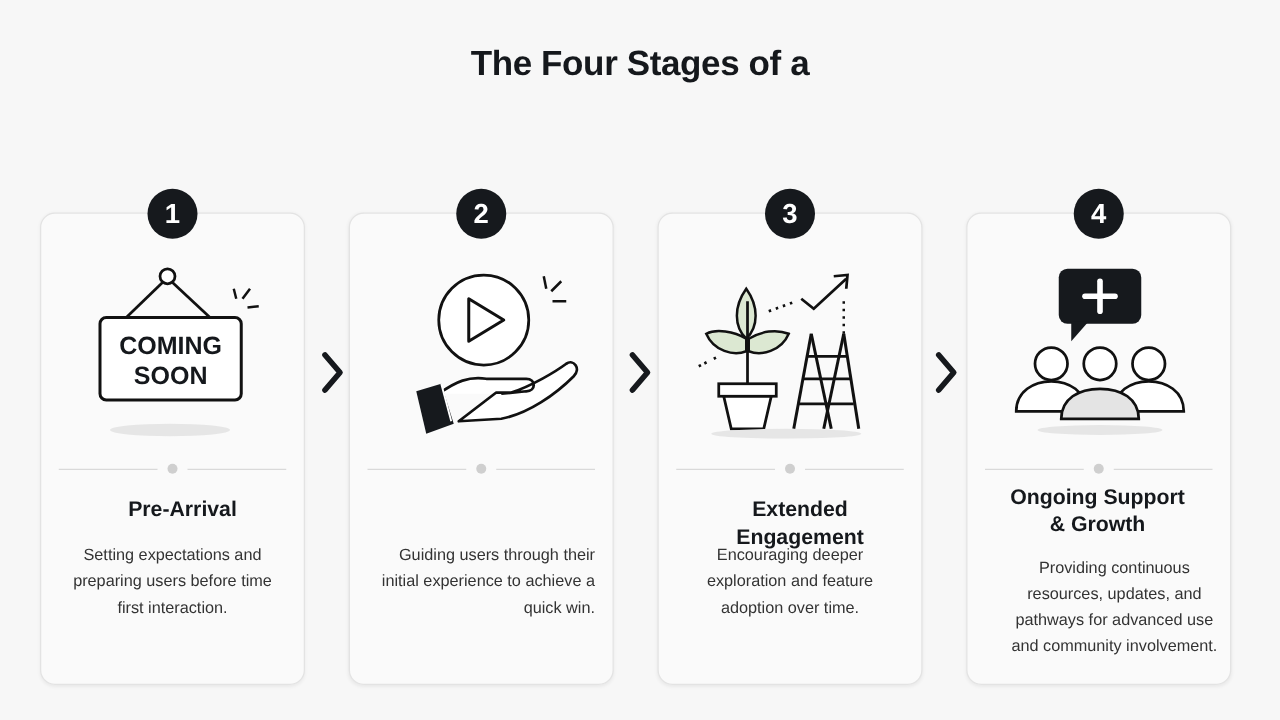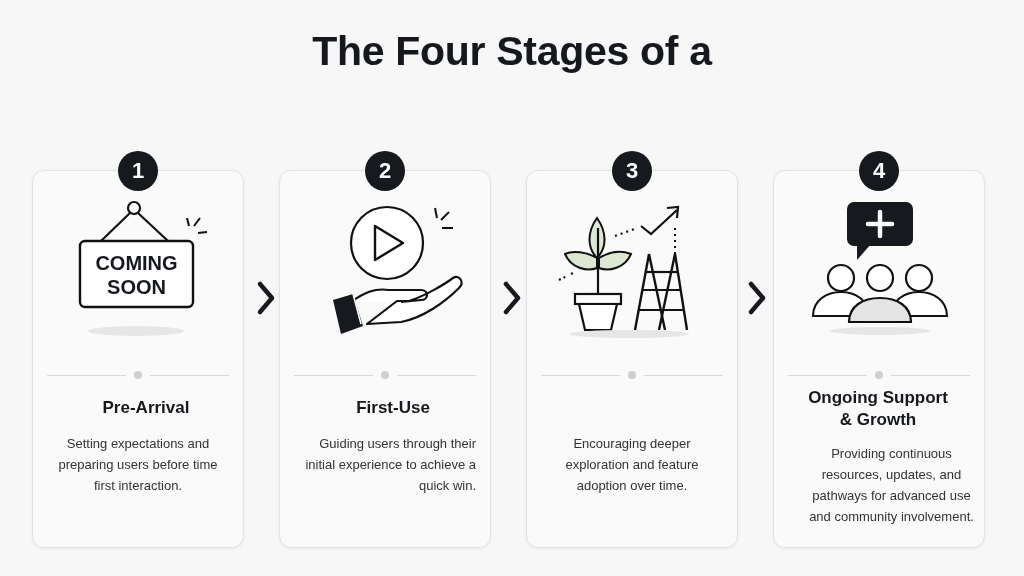--- a/index.html
+++ b/index.html
@@ -5,36 +5,36 @@
   html, body { margin:0; padding:0; }
   body {
     width:1024px; height:576px; overflow:hidden;
     background:#f7f7f7;
     font-family:"Liberation Sans", sans-serif;
     color:#111;
     position:relative;
   }
   .title {
     position:absolute; left:0; top:26px; width:1024px;
-    text-align:center; font-weight:700; font-size:41px; line-height:50px;
+    text-align:center; font-weight:700; font-size:28px; line-height:50px;
     color:#15181c; letter-spacing:-0.3px;
   }
   .card {
     position:absolute; top:170px; width:212px; height:378px;
     background:#fafafa; border:1.5px solid #e3e3e3; border-radius:12px;
     box-shadow:0 1px 3px rgba(0,0,0,0.06);
     box-sizing:border-box;
   }
   .badge {
     position:absolute; top:-20px; left:50%; transform:translateX(-50%);
     width:40px; height:40px; border-radius:50%; background:#16191d;
     color:#fff; font-weight:700; font-size:22px; line-height:40px; text-align:center;
   }
   .icon-wrap {
-    position:absolute; left:0; top:17px; width:100%; height:150px;
+    position:absolute; left:0; top:30px; width:100%; height:150px;
   }
   .icon-wrap svg { position:absolute; left:50%; transform:translateX(-50%); top:0; }
   .divider {
     position:absolute; top:200px; left:14px; right:14px; height:8px;
   }
   .divider .line-l, .divider .line-r {
     position:absolute; top:3.5px; height:1.5px; background:#d9d9d9; width:calc(50% - 12px);
   }
   .divider .line-l { left:0; }
   .divider .line-r { right:0; }
@@ -104,21 +104,20 @@
       <path d="M46 114 C60 104, 70 100, 84 102 L116 102 C124 102, 124 112, 116 112 L96 114 M92 113 L104 113 C120 108, 140 96, 148 90 C154 86, 160 94, 154 100 C140 114, 118 130, 96 134 L62 136 Z" fill="#fff" stroke="#111" stroke-width="2.2" stroke-linejoin="round"></path>
       <polygon points="28,112 48,106 58,138 36,146" fill="#16191d"></polygon>
       <line x1="48" y1="106" x2="56" y2="136" stroke="#fff" stroke-width="1.5"></line>
     </svg>
   </div>
   <div class="divider">
     <div class="line-l"></div>
       <div class="dot"></div>
       <div class="line-r"></div>
   </div>
-  <div class="stage-title">First-Use</div>
   <div class="stage-desc" style="top:262px;text-align:right;">Guiding users through their initial experience to achieve a quick win.</div>
 </div>
 
 <div class="chev" style="left:500px;">
   <svg width="24" height="36" viewBox="0 0 24 36">
       <polyline points="6,4 18,18 6,32" fill="none" stroke="#16191d" stroke-width="4.5" stroke-linecap="round" stroke-linejoin="round"></polyline>
     </svg>
 </div>
 
 <div class="card" style="left:526px;">
@@ -144,20 +143,21 @@
       <line x1="95" y1="102" x2="133" y2="102" stroke="#111" stroke-width="2.2"></line>
       <line x1="92" y1="122" x2="136" y2="122" stroke="#111" stroke-width="2.2"></line>
       <ellipse cx="82" cy="146" rx="60" ry="4" fill="#e6e6e6"></ellipse>
     </svg>
   </div>
   <div class="divider">
     <div class="line-l"></div>
       <div class="dot"></div>
       <div class="line-r"></div>
   </div>
+  <div class="stage-title">Extended Engagement</div>
   <div class="stage-desc" style="top:262px;text-align:center;">Encouraging deeper exploration and feature adoption over time.</div>
 </div>
 
 <div class="chev" style="left:745px;">
   <svg width="24" height="36" viewBox="0 0 24 36">
       <polyline points="6,4 18,18 6,32" fill="none" stroke="#16191d" stroke-width="4.5" stroke-linecap="round" stroke-linejoin="round"></polyline>
     </svg>
 </div>
 
 <div class="card" style="left:773px;">

